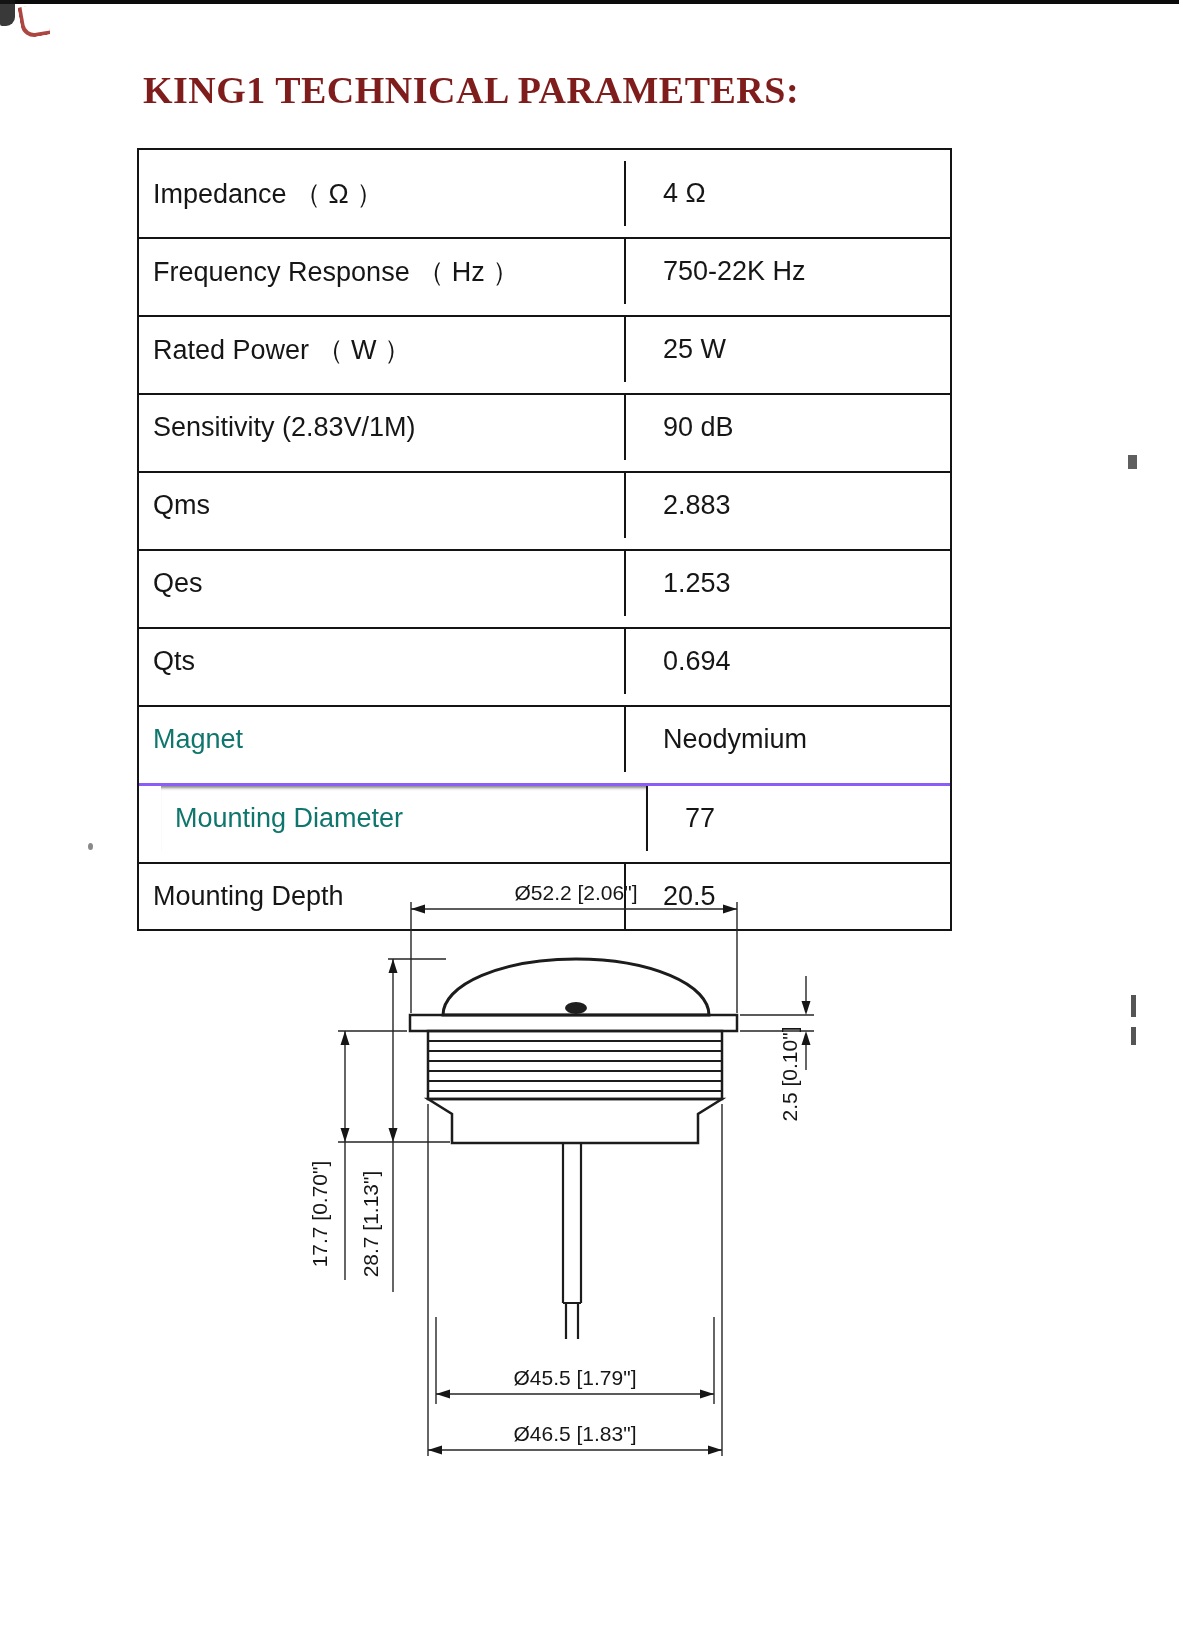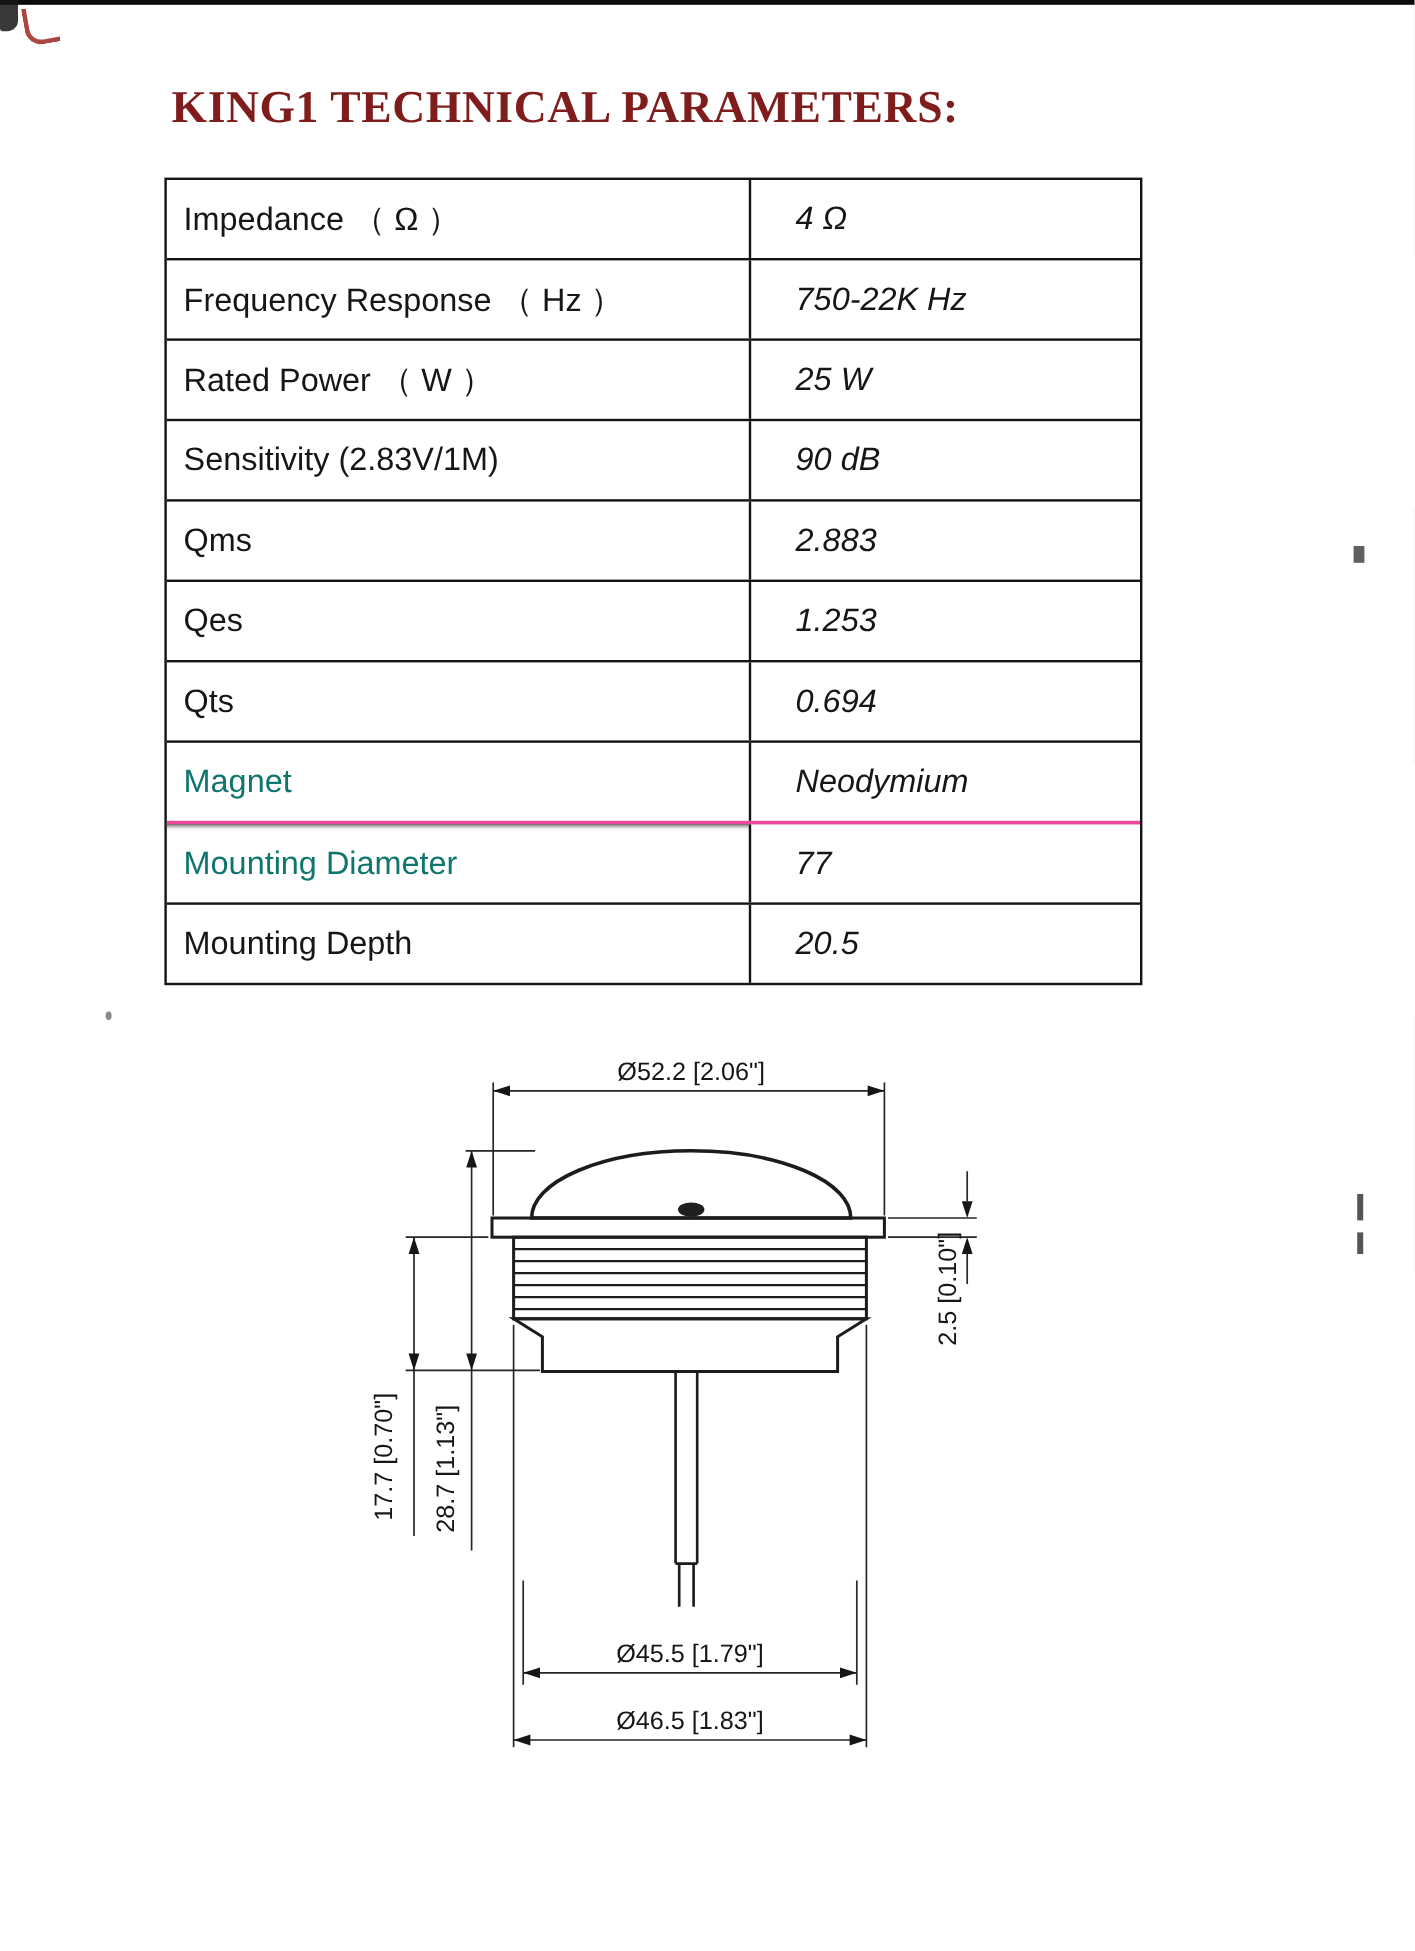--- a/index.html
+++ b/index.html
@@ -26,27 +26,27 @@
     position:absolute;left:143px;top:68px;margin:0;
     font-family:"Liberation Serif", serif;
     font-weight:700;font-size:38px;letter-spacing:.5px;color:#7f1d1d;
   }
 
   .spec-table{
     position:absolute;left:137px;top:148px;width:815px;
     border:2px solid #141414;box-sizing:border-box;
     background:#fff;
   }
-  .row{display:flex;height:65px;}
+  .row{display:flex;height:65px;margin-top:11px;}
   .row + .row{border-top:2px solid #141414;}
   .cell{display:flex;align-items:center;box-sizing:border-box;font-size:27px;color:#161616;}
   .cell.label{width:487px;border-right:2px solid #141414;padding-left:14px;}
-  .cell.value{flex:1;padding-left:37px;font-style:italic;}
+  .cell.value{flex:1;padding-left:37px;}
   .row.faded .cell.label span{color:#0f766e;filter:blur(.4px);}
-  .row.smudged{border-top:3px solid #ec4899;}
+  .row.smudged{border-top:3px solid #8b5cf6;padding-left:22px;}
   .row.smudged .cell.label{box-shadow:inset 0 4px 3px -2px rgba(35,35,35,.55);}
 
   .drawing{position:absolute;left:0;top:862px;}
   .drawing text{font-family:"Liberation Sans", sans-serif;font-size:21px;fill:#161616;}
   .drawing .ext, .drawing .dim{stroke:#262626;stroke-width:1.4;fill:none;}
   .drawing .arrow{fill:#161616;stroke:none;}
   .drawing .outline{stroke:#1c1c1c;fill:none;}
 </style>
 </head>
 <body>

